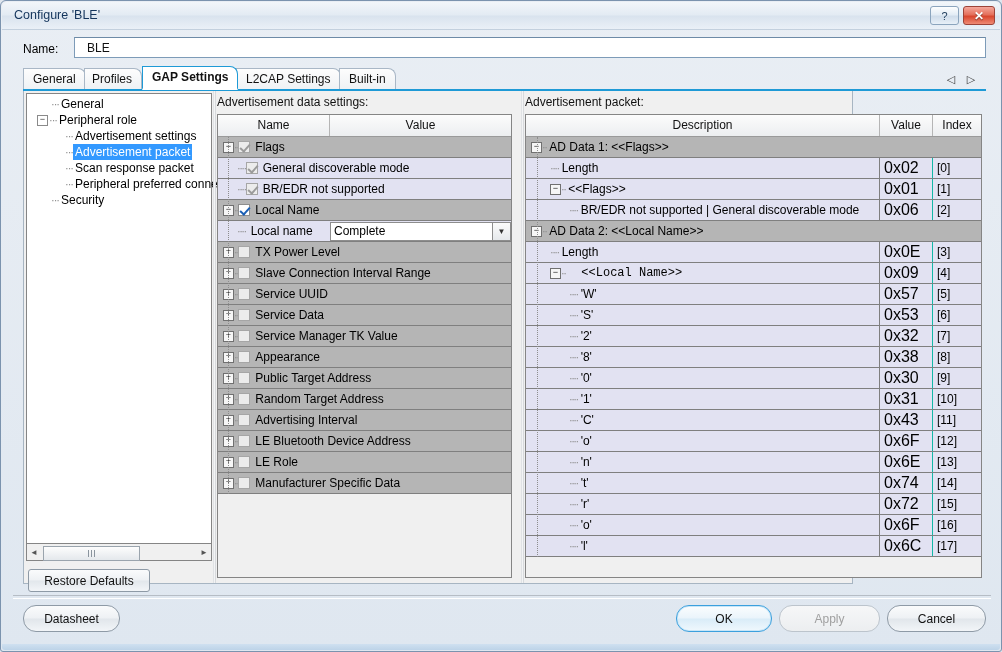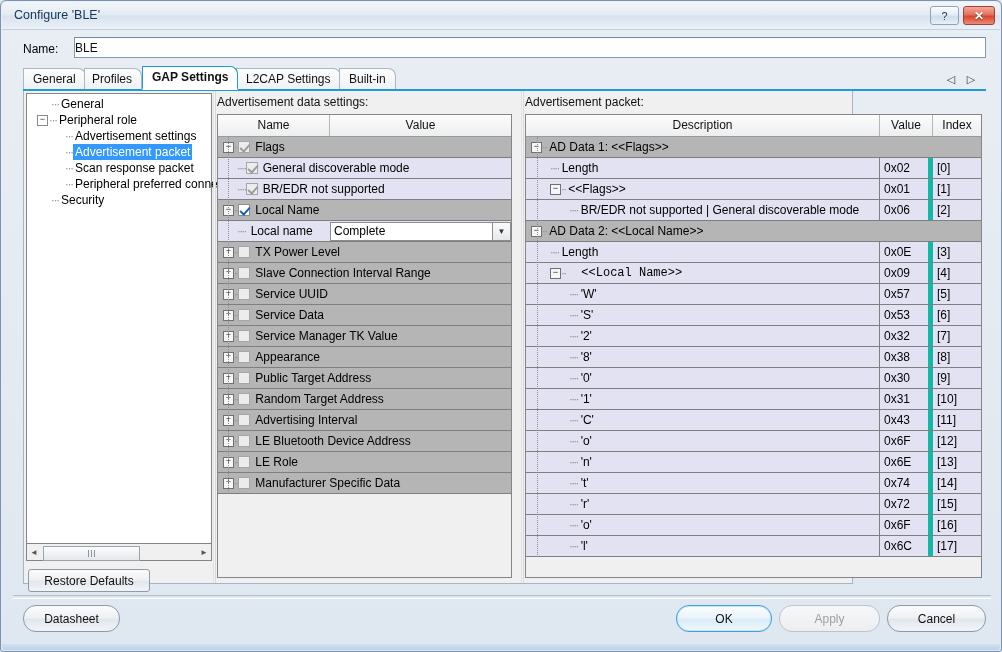--- a/index.html
+++ b/index.html
@@ -46,21 +46,21 @@
     color:#fff;font-weight:bold;font-size:12px;
     text-shadow:0 1px 1px rgba(0,0,0,.5);
   }
   
   .name-label{position:absolute;left:22px;top:41px;font-size:12px;}
   .name-input{
     position:absolute;left:73px;top:36px;width:912px;height:21px;
     box-sizing:border-box;
     border:1px solid #7d9bb8;border-top-color:#6d8aa6;
     background:#fff;
-    padding:2px 0;
+    padding:2px 12px;
     font-family:"Liberation Sans",sans-serif;font-size:12px;
     color:#111;
     outline:none;
   }
   
   .tabstrip{
     position:absolute;left:22px;top:67px;width:963px;height:22px;
   }
   .tabstrip-line{
     position:absolute;left:22px;top:88px;width:963px;height:2px;
@@ -236,21 +236,21 @@
   .prow.group{background:#b5b5b5;}
   .prow.child{background:#e2e2f2;}
   .pdesc{
     box-sizing:border-box;height:100%;display:flex;align-items:center;
     font-size:12px;white-space:nowrap;overflow:hidden;flex:0 0 354px;
     border-right:1px solid #7f7f7f;
   }
   .prow.group .pdesc{border-right:none;}
   .pval{
     box-sizing:border-box;height:100%;display:flex;align-items:center;
-    font-size:12px;flex:0 0 53px;padding-left:4px;border-right:5px solid #14b8a6;
+    font-size:16px;flex:0 0 53px;padding-left:4px;border-right:1px solid #14b8a6;
   }
   .pidx{
     box-sizing:border-box;height:100%;display:flex;align-items:center;
     font-size:12px;flex:0 0 48px;padding-left:4px;
   }
   
   .sep{
     position:absolute;left:12px;top:594px;width:978px;height:2px;
     border-top:1px solid #b6bdc5;border-bottom:1px solid #ffffff;
   }

